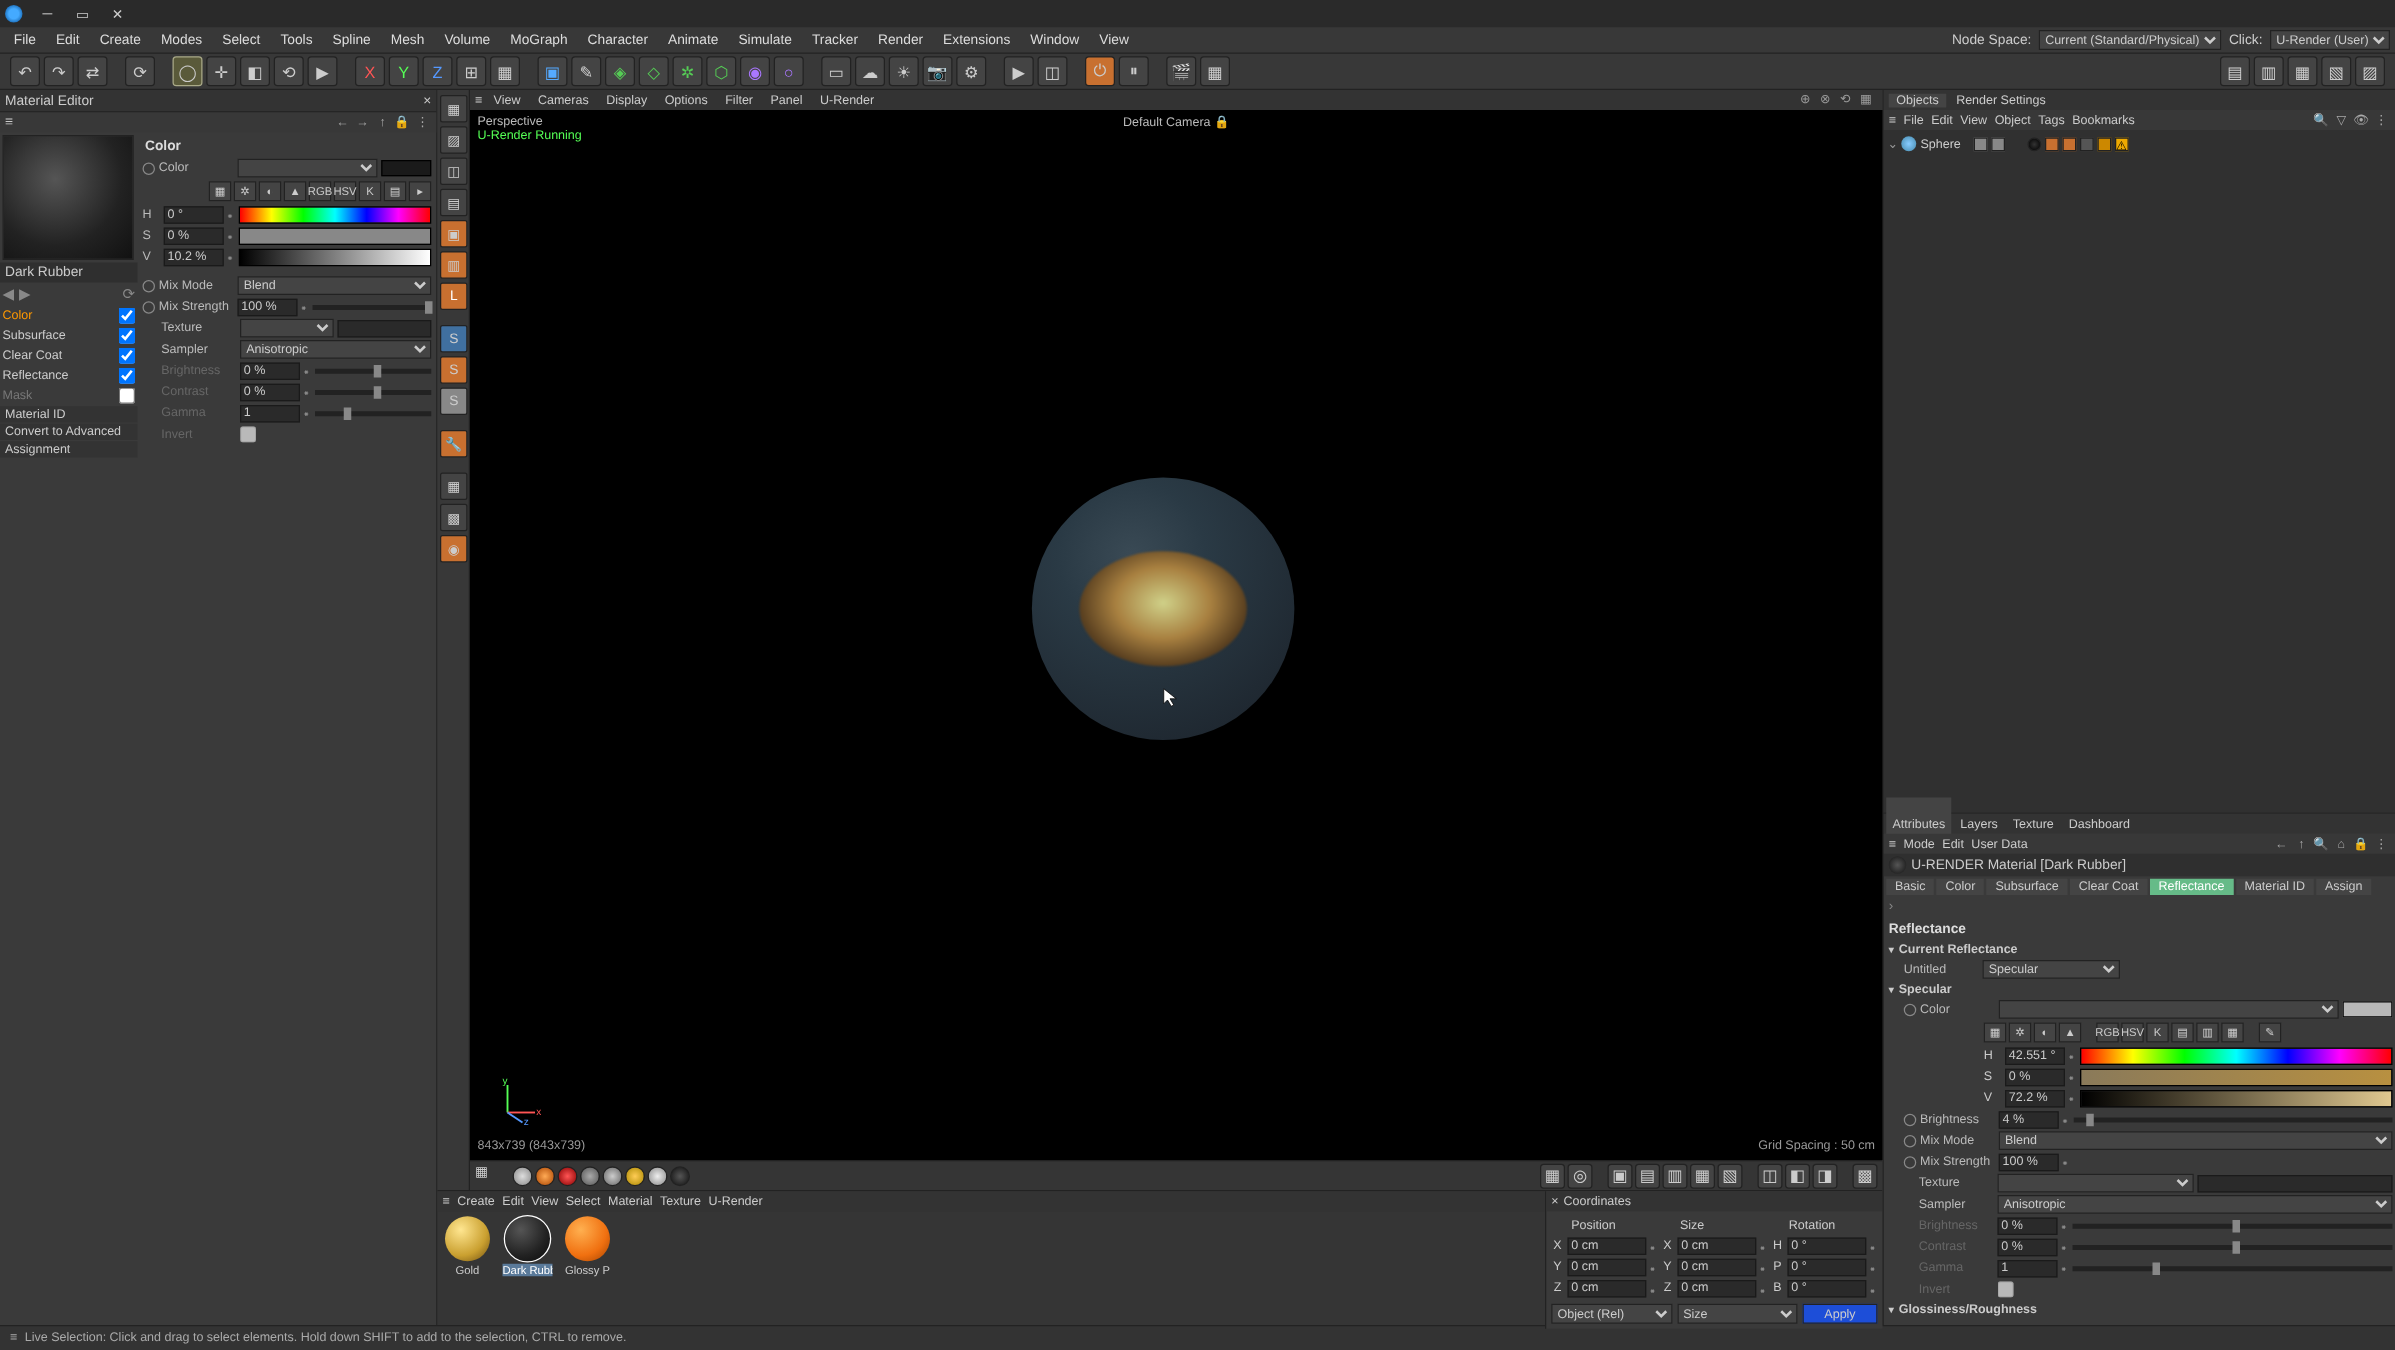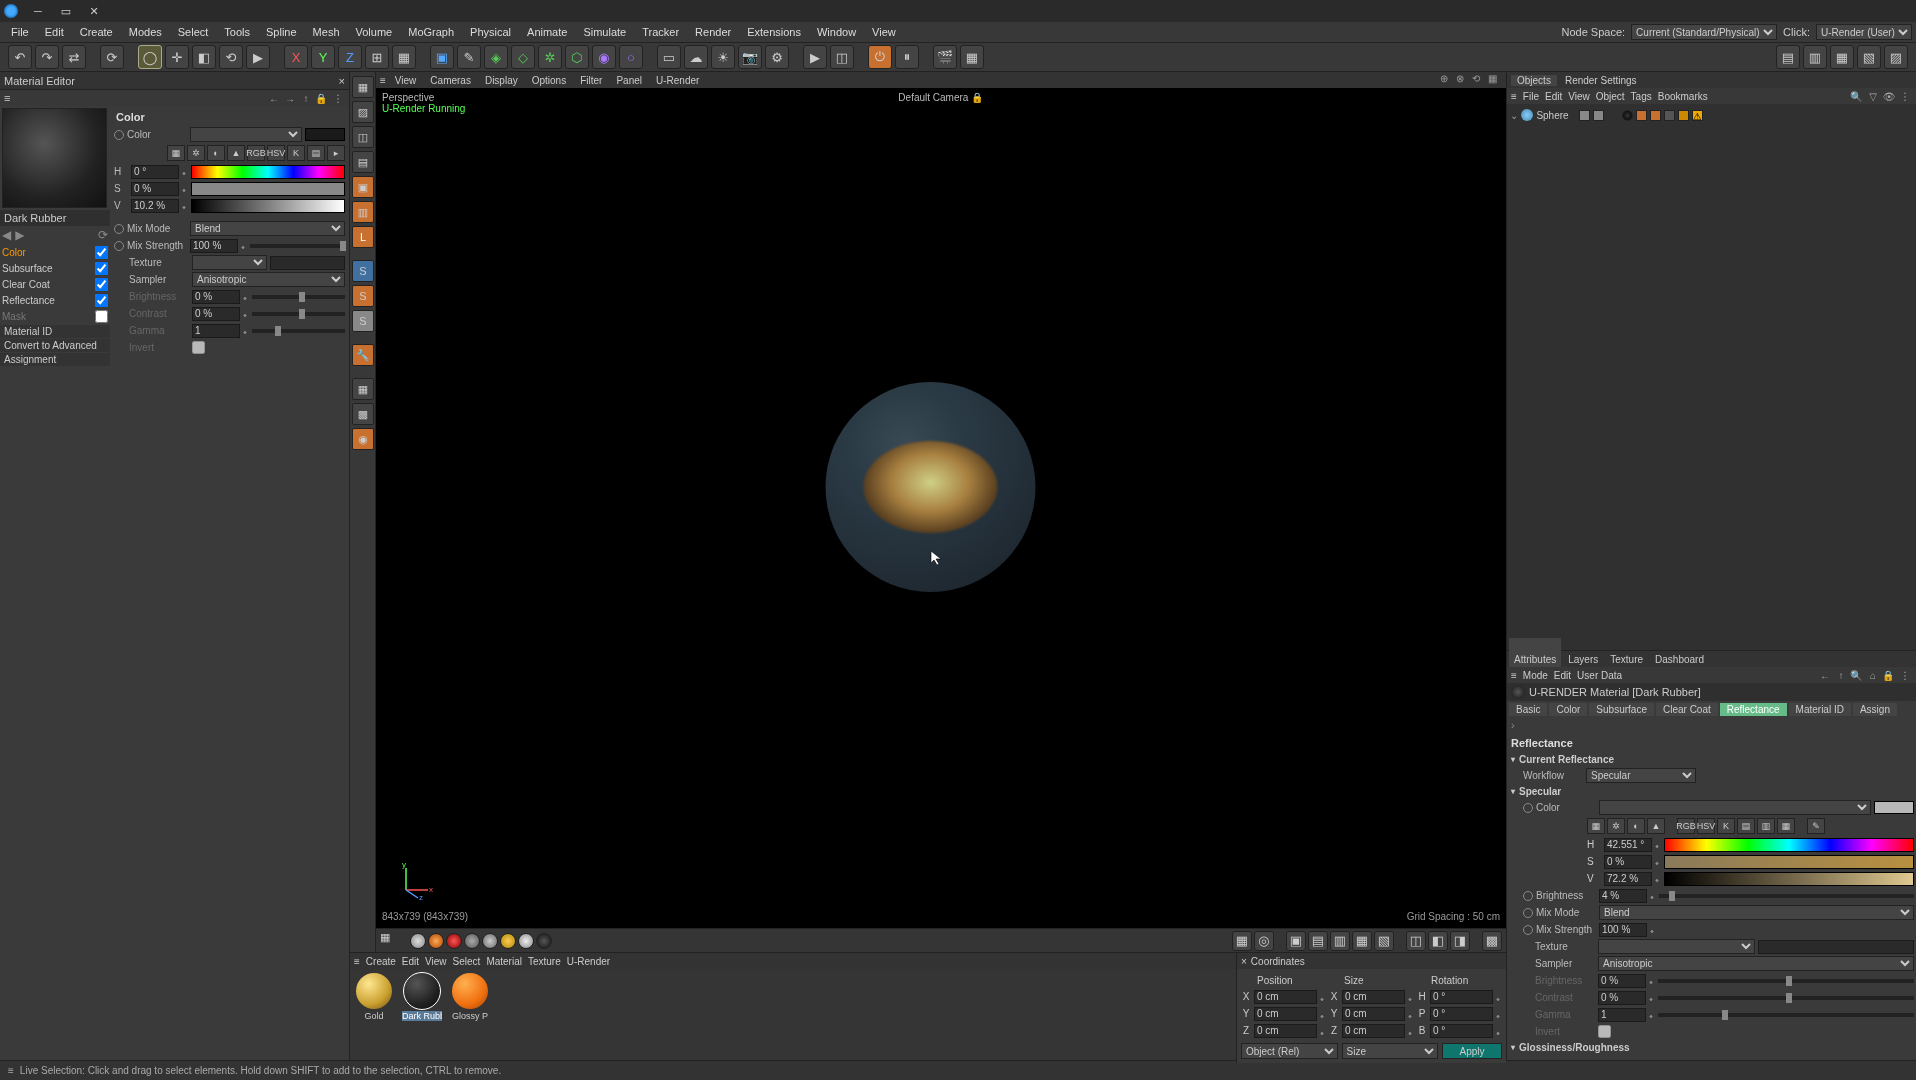--- a/index.html
+++ b/index.html
@@ -95,21 +95,21 @@
 .coord-head { height: 16px; background: #333; display: flex; align-items: center; padding: 0 4px; font-size: 10px; }
 .coord-head .x { margin-right: 4px; cursor: pointer; }
 .coord-body { padding: 4px; }
 .coord-labels { display: flex; padding: 2px 0; font-size: 10px; align-items: flex-end; }
 .coord-labels span { flex: 1; text-align: left; padding-left: 16px; }
 .coord-row { display: flex; gap: 3px; height: 17px; align-items: center; }
 .coord-row .axis-lbl { width: 10px; text-align: center; font-size: 10px; }
 .coord-row input { flex: 1; background: #2a2a2a; border: 1px solid #1a1a1a; color: #ccc; font-size: 10px; height: 14px; padding: 0 2px; width: 50px; }
 .coord-bot { display: flex; gap: 4px; margin-top: 4px; }
 .coord-bot select { flex: 1; background: #444; border: 1px solid #222; color: #ccc; font-size: 10px; height: 16px; }
-.coord-bot button { width: 60px; background: #0f766e; border: 1px solid #222; color: #ccc; font-size: 10px; height: 16px; cursor: pointer; }
+.coord-bot button { width: 60px; background: #1d4ed8; border: 1px solid #222; color: #ccc; font-size: 10px; height: 16px; cursor: pointer; }
 
 
 .panel-tabs { height: 16px; background: #333; display: flex; align-items: center; padding: 0 4px; gap: 2px; font-size: 10px; }
 .panel-tabs .pt { padding: 0 6px; cursor: pointer; }
 .panel-tabs .pt.active { background: #444; }
 .panel-menu { height: 16px; background: #383838; display: flex; align-items: center; padding: 0 4px; gap: 6px; font-size: 10px; }
 .obj-tree { flex: 1; background: #303030; padding: 3px; min-height: 0; overflow: hidden; }
 .obj-row { display: flex; align-items: center; height: 16px; gap: 3px; font-size: 10px; }
 .obj-row .tri { color: #999; }
 .obj-row .oicon { width: 12px; height: 12px; background: radial-gradient(#8cf,#48a); border-radius: 50%; }
@@ -153,21 +153,21 @@
   <div class="mitem">File</div>
   <div class="mitem">Edit</div>
   <div class="mitem">Create</div>
   <div class="mitem">Modes</div>
   <div class="mitem">Select</div>
   <div class="mitem">Tools</div>
   <div class="mitem">Spline</div>
   <div class="mitem">Mesh</div>
   <div class="mitem">Volume</div>
   <div class="mitem">MoGraph</div>
-  <div class="mitem">Physical</div>
+  <div class="mitem">Character</div>
   <div class="mitem">Animate</div>
   <div class="mitem">Simulate</div>
   <div class="mitem">Tracker</div>
   <div class="mitem">Render</div>
   <div class="mitem">Extensions</div>
   <div class="mitem">Window</div>
   <div class="mitem">View</div>
   <div class="right">
     <span>Node Space:</span>
     <select><option>Current (Standard/Physical)</option></select>
@@ -622,21 +622,21 @@
         <span class="mt">Material ID</span>
         <span class="mt">Assign</span>
       </div>
       <div style="padding:1px 4px;color:#888">›</div>
       <div class="attr-body">
         <div class="attr-head">Reflectance</div>
         <div class="sec-head">
             <span>Current Reflectance</span>
           </div>
         <div class="attr-row" style="padding-left:14px">
-            <span class="lbl">Workflow</span>
+            <span class="lbl">Untitled</span>
             <select style="max-width:110px"><option>Specular</option></select>
           </div>
         <div class="sec-head">
             <span>Specular</span>
           </div>
         <div class="attr-row" style="padding-left:14px">
             <span class="radio"></span>
             <span class="lbl">Color</span>
             <select style="width:14px"><option></option></select>
             <div class="swatch" style="background:#b8b8b8"></div>

